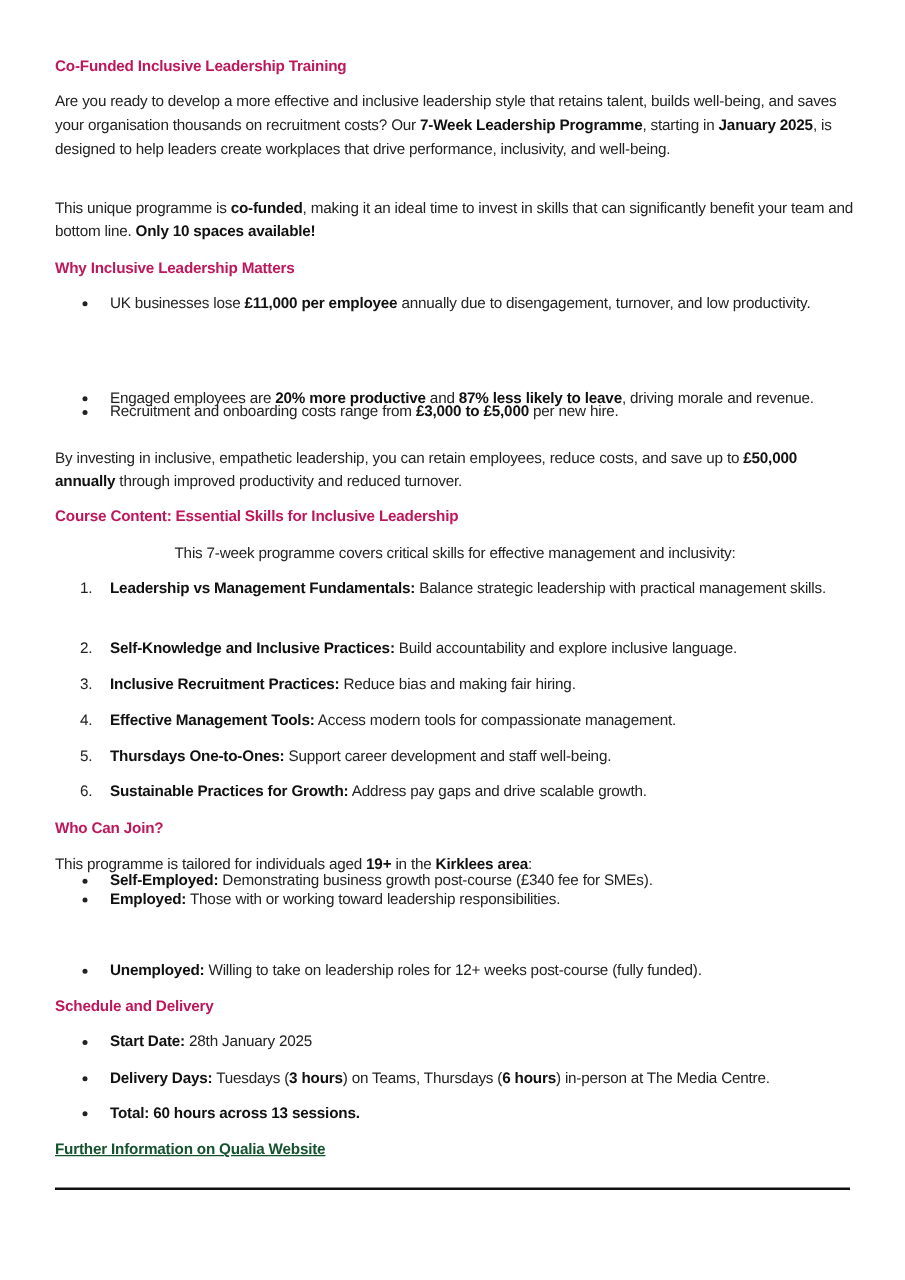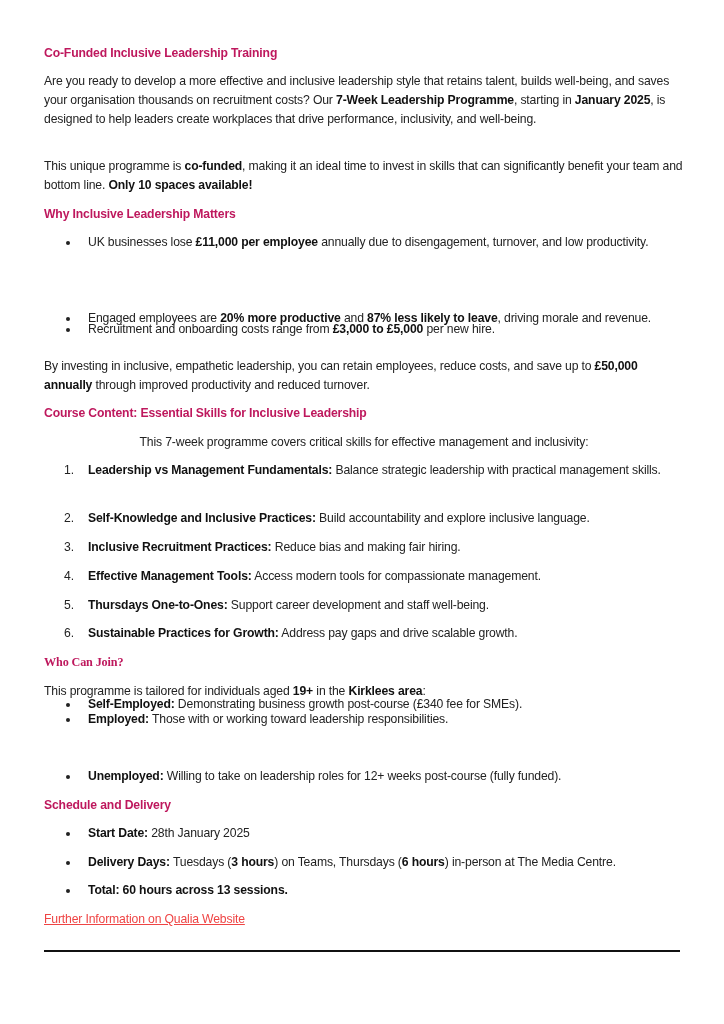--- a/index.html
+++ b/index.html
@@ -11,21 +11,21 @@
     letter-spacing: -0.15px;
   }
   .page { position: absolute; left: 44px; top: 0; width: 640px; }
   .blk { position: absolute; left: 0; width: 640px; line-height: 19px; }
   .h { font-weight: bold; color: #be185d; }
   b { font-weight: bold; color: #111; }
   .li { position: absolute; left: 0; width: 640px; line-height: 19px; }
   .li .mk { position: absolute; left: 20px; top: 0; width: 20px; }
   .li .bullet { position: absolute; left: 22px; top: 8px; width: 4px; height: 4px; border-radius: 50%; background: #222; }
   .li .tx { margin-left: 44px; display: block; width: 590px; }
-  .link { color: #ef4444; text-decoration: underline; font-weight: normal; cursor: pointer; text-align: center; }
+  .link { color: #14532d; text-decoration: underline; font-weight: bold; cursor: pointer; text-align: center; }
   .rule { position: absolute; left: 44px; top: 950px; width: 636px; height: 2px; background: #111; }
 </style>
 </head>
 <body>
 
 <div class="page">
 
   <div class="blk h" style="top:44px;">Co-Funded Inclusive Leadership Training</div>
 
   <div class="blk" style="top:72px;"><span>Are you ready to develop a more effective and inclusive leadership style that retains talent, builds well-being, and saves your organisation thousands on recruitment costs? Our </span><b>7-Week Leadership Programme</b><span>, starting in </span><b>January 2025</b><span>, is designed to help leaders create workplaces that drive performance, inclusivity, and well-being.</span></div>
@@ -70,21 +70,21 @@
   </div>
   <div class="li" style="top:596px;">
     <span class="mk">5.</span>
     <span class="tx"><b>Thursdays One-to-Ones:</b><span> Support career development and staff well-being.</span></span>
   </div>
   <div class="li" style="top:624px;">
     <span class="mk">6.</span>
     <span class="tx"><b>Sustainable Practices for Growth:</b><span> Address pay gaps and drive scalable growth.</span></span>
   </div>
 
-  <div class="blk h" style="top:653px;font-family:Liberation Serif, serif;">Who Can Join?</div>
+  <div class="blk h" style="top:653px;">Who Can Join?</div>
   <div class="blk" style="top:682px;"><span>This programme is tailored for individuals aged </span><b>19+</b><span> in the </span><b>Kirklees area</b><span>:</span></div>
 
   <div class="li" style="top:710px;">
     <span class="bullet"></span>
     <span class="tx"><b>Employed:</b><span> Those with or working toward leadership responsibilities.</span></span>
   </div>
   <div class="li" style="top:695px;">
     <span class="bullet"></span>
     <span class="tx"><b>Self-Employed:</b><span> Demonstrating business growth post-course (£340 fee for SMEs).</span></span>
   </div>

